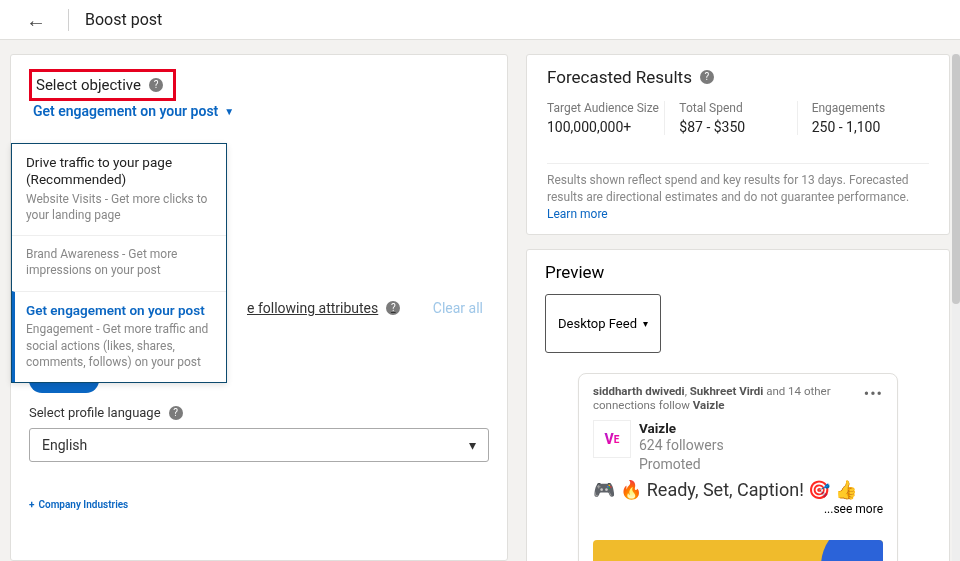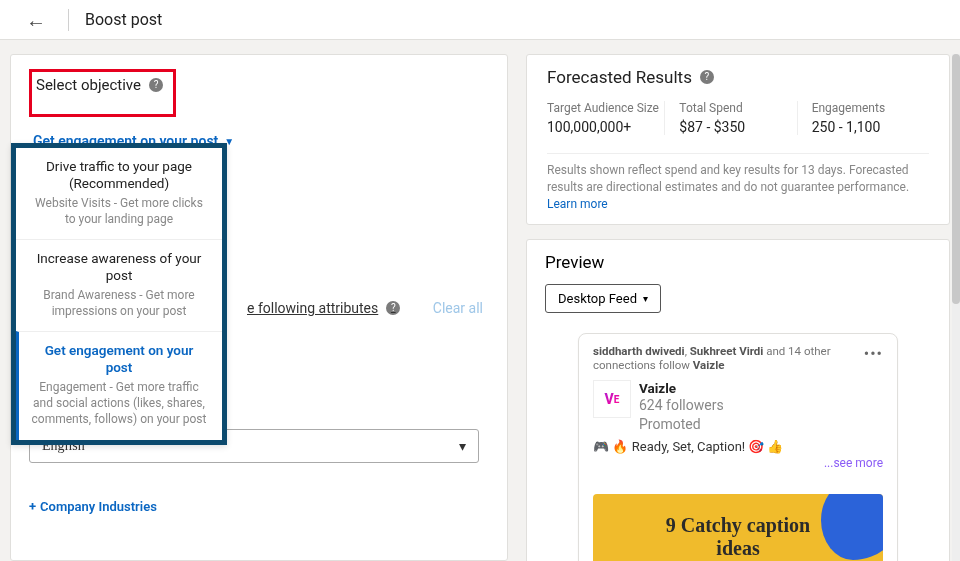--- a/index.html
+++ b/index.html
@@ -56,22 +56,22 @@
   }
   .left-card {
     height: 100%;
     padding: 14px 18px;
     position: relative;
     overflow: visible;
   }
   .objective-highlight {
     border: 3px solid #e6001f;
     display: inline-block;
-    padding: 4px 10px 20px 4px;
-    margin-bottom: 16px;
+    padding: 4px 10px 4px 4px;
+    margin-bottom: 2px;
   }
   .label-row {
     display: flex;
     align-items: center;
     font-size: 15px;
     color: #222;
   }
   .help-icon {
     display: inline-block;
     width: 14px;
@@ -96,24 +96,23 @@
   .caret {
     font-size: 10px;
     margin-left: 6px;
   }
   .dropdown {
     position: absolute;
     left: 0;
     top: 88px;
     width: 216px;
     background: #fff;
-    border: 5px solid #0c4a6e;
+    border: 1px solid #0c4a6e;
     box-shadow: 0 2px 6px rgba(0,0,0,0.12);
     z-index: 10;
-    text-align: center;
   }
   .dd-item {
     padding: 10px 14px 12px 14px;
     cursor: pointer;
   }
   .dd-item + .dd-item {
     border-top: 1px solid #eee;
   }
   .dd-item.selected {
     border-left: 3px solid #0a66c2;
@@ -155,22 +154,21 @@
     left: 18px;
     width: 70px;
     height: 26px;
     background: #0a66c2;
     border-radius: 14px;
   }
   .lang-section {
     position: absolute;
     top: 350px;
     left: 18px;
-    right: 28px;
-    font-family: Liberation Serif, serif;
+    right: 18px;
   }
   .lang-label {
     font-size: 13px;
     color: #333;
     display: flex;
     align-items: center;
     margin-bottom: 8px;
   }
   .lang-select {
     width: 100%;
@@ -185,41 +183,41 @@
     color: #333;
     cursor: pointer;
   }
   .add-links {
     position: absolute;
     top: 438px;
     left: 18px;
   }
   .add-link {
     color: #0a66c2;
-    font-size: 13px;
+    font-size: 10px;
     font-weight: 600;
     padding: 6px 0;
     cursor: pointer;
   }
   .add-link .plus { margin-right: 4px; font-weight: 700;}
   .forecast-card {
     padding: 12px 20px 12px 20px;
     margin-bottom: 14px;
   }
   .fc-title {
     font-size: 17px;
     color: #222;
     display: flex;
     align-items: center;
     margin-bottom: 14px;
   }
   .fc-metrics {
     display: flex;
     border-bottom: 1px solid #eee;
-    padding-bottom: 18px;
+    padding-bottom: 28px;
     margin-bottom: 8px;
   }
   .fc-metric {
     flex: 1;
     border-left: 1px solid #eee;
     padding-left: 14px;
   }
   .fc-metric:first-child { border-left: none; padding-left: 0;}
   .fc-label {
     font-size: 12px;
@@ -243,21 +241,21 @@
   }
   .pv-title {
     font-size: 17px;
     margin-bottom: 12px;
   }
   .pv-select {
     border: 1px solid #555;
     border-radius: 3px;
     display: inline-flex;
     align-items: center;
-    padding: 6px 12px;
+    padding: 21px 12px;
     font-size: 13px;
     cursor: pointer;
     margin-bottom: 20px;
   }
   .feed-post {
     border: 1px solid #e0dfdc;
     border-radius: 8px;
     padding: 10px 14px 0 14px;
     background: #fff;
     box-shadow: 0 1px 2px rgba(0,0,0,0.05);
@@ -288,28 +286,28 @@
     font-weight: 800;
     font-size: 14px;
     margin-right: 8px;
     background: linear-gradient(135deg,#7b2ff7 0%,#f107a3 60%,#ffb800 100%);
     -webkit-background-clip: text;
     color: transparent;
   }
   .company-name { font-size: 13.5px; font-weight: 700; color: #222;}
   .company-meta { font-size: 14px; color: #888; line-height: 1.3;}
   .feed-caption {
-    font-size: 13px;
+    font-size: 18px;
     color: #333;
     margin-bottom: 2px;
   }
   .see-more {
     text-align: right;
     font-size: 12px;
-    color: #8b5cf6;
+    color: #000000;
     margin-bottom: 24px;
     cursor: pointer;
   }
   .feed-image {
     background: #f0bb2c;
     border-radius: 4px 4px 0 0;
     height: 118px;
     position: relative;
     overflow: hidden;
   }
@@ -393,21 +391,20 @@
         <span>Get engagement on your post</span>
         <span class="caret">▼</span>
       </div>
 
       <div class="dropdown">
         <div class="dd-item">
           <div class="dd-title">Drive traffic to your page (Recommended)</div>
           <div class="dd-desc">Website Visits - Get more clicks to your landing page</div>
         </div>
         <div class="dd-item">
-          <div class="dd-title">Increase awareness of your post</div>
           <div class="dd-desc">Brand Awareness - Get more impressions on your post</div>
         </div>
         <div class="dd-item selected">
           <div class="dd-title">Get engagement on your post</div>
           <div class="dd-desc">Engagement - Get more traffic and social actions (likes, shares, comments, follows) on your post</div>
         </div>
       </div>
 
       <div class="attrib-row">
         <span>e following attributes</span>

